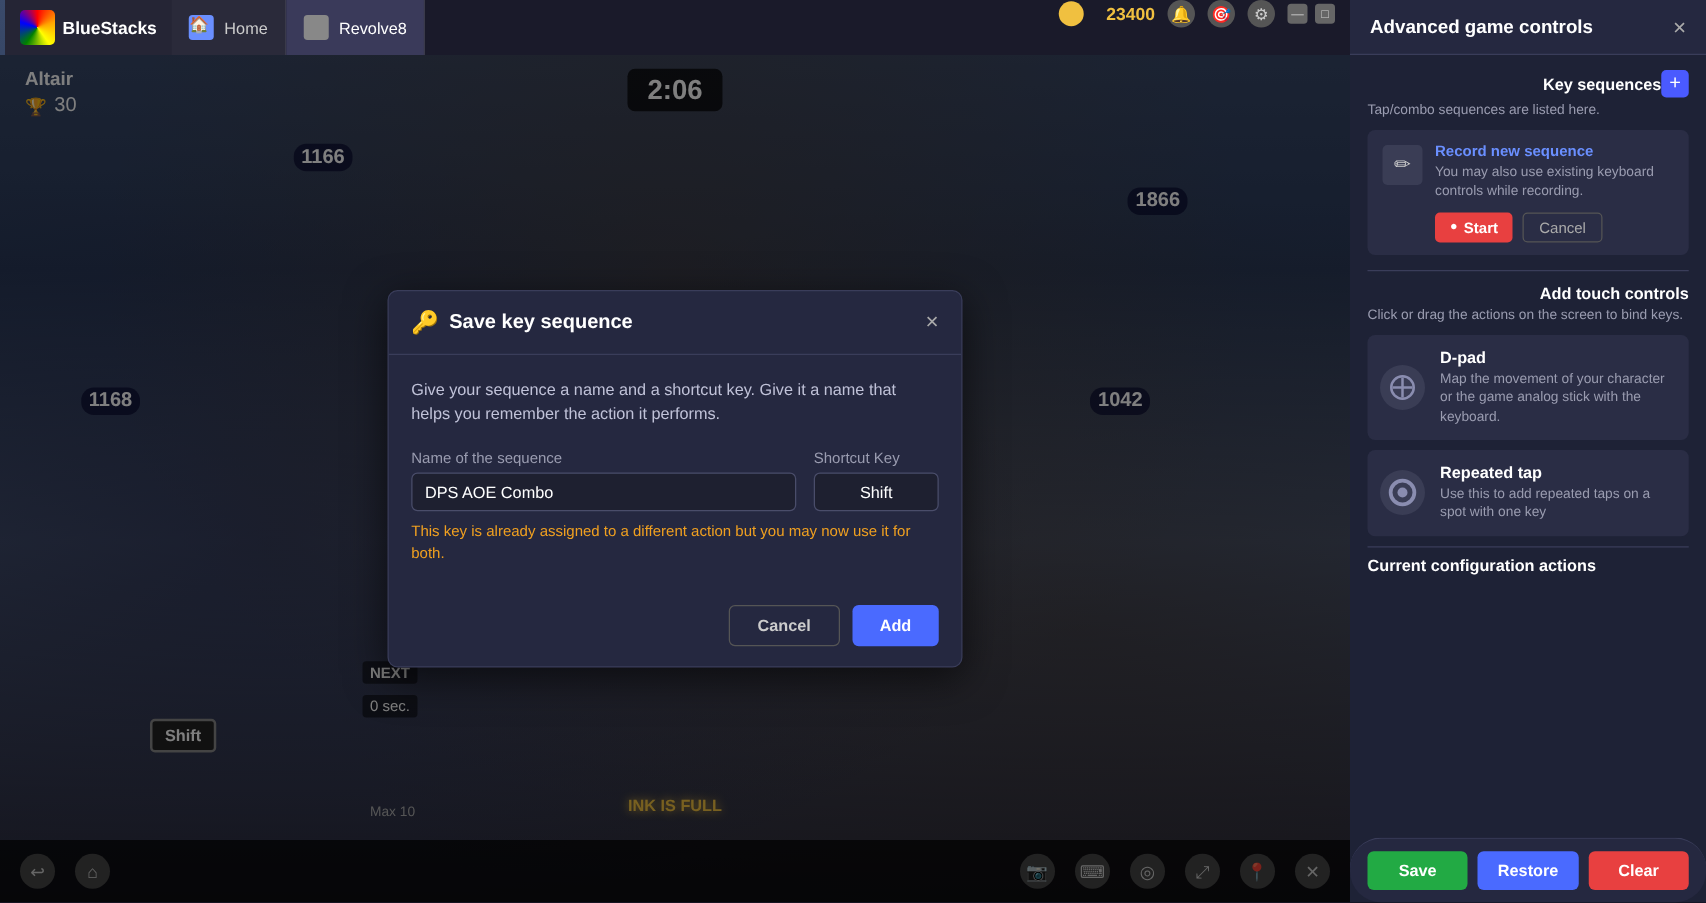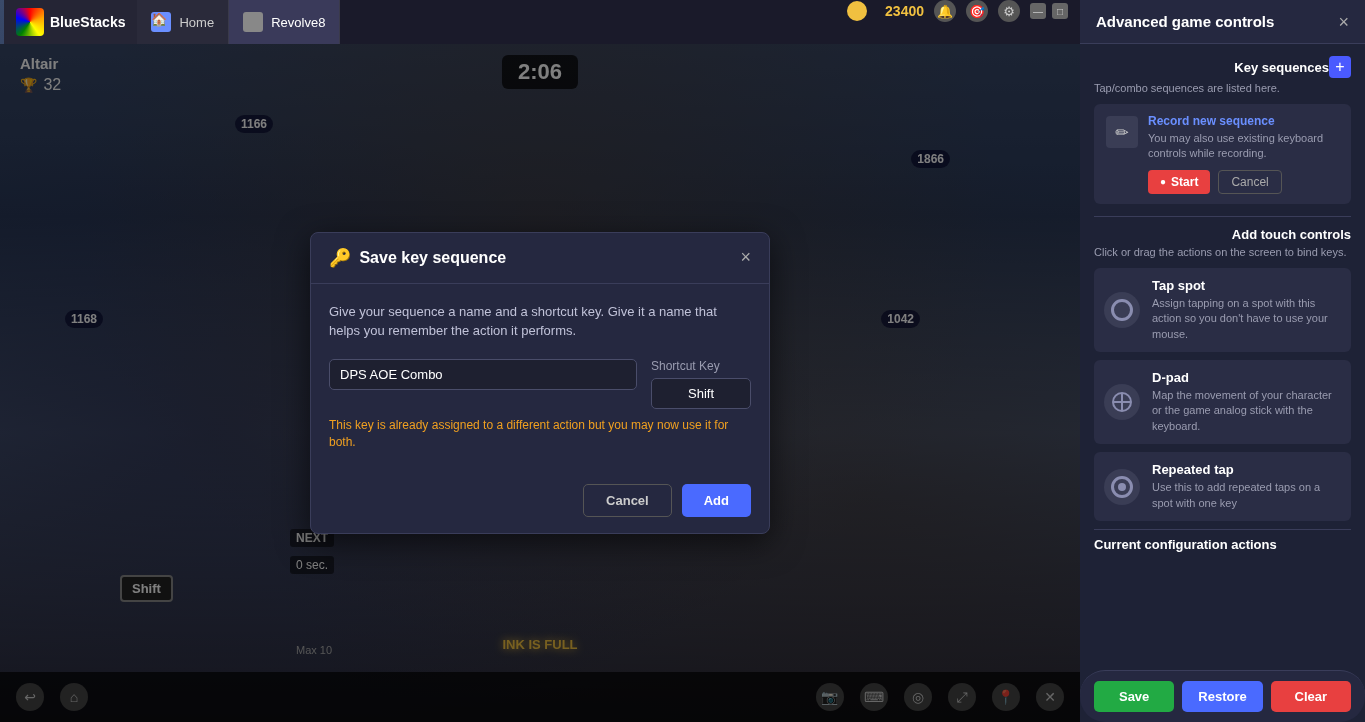--- a/index.html
+++ b/index.html
@@ -501,21 +501,21 @@
     }
     .player-name { font-size: 15px; font-weight: bold; margin-bottom: 4px; }
     .player-level {
       display: flex; align-items: center; gap: 6px;
     }
     .trophy-icon { color: #f0c040; font-size: 14px; }
 
     .game-number {
       position: absolute;
       color: #fff;
-      font-size: 12px;
+      font-size: 16px;
       font-weight: bold;
       background: rgba(0,0,40,0.6);
       padding: 2px 6px;
       border-radius: 10px;
     }
   </style>
 </head>
 <body>
 
 <div class="game-bg">
@@ -545,21 +545,21 @@
         <div class="win-btn">—</div>
         <div class="win-btn">□</div>
       </div>
     </div>
   </div>
 
   <div class="game-ui-tl" style="top:55px; left:20px;">
     <div class="player-name">Altair</div>
     <div class="player-level">
       <span class="trophy-icon">🏆</span>
-      <span>32</span>
+      <span>30</span>
     </div>
   </div>
 
   <div style="position:absolute; top:55px; left:50%; transform:translateX(-50%); background:rgba(0,0,0,0.7); color:#fff; font-size:22px; font-weight:bold; padding:4px 16px; border-radius:6px; z-index:5;">
     <span>2:06</span>
   </div>
 
   <div class="game-number" style="top:115px; left:235px;">1166</div>
   <div class="game-number" style="top:310px; left:65px;">1168</div>
   <div class="game-number" style="top:310px; right:160px;">1042</div>
@@ -590,20 +590,21 @@
         <div class="modal-title">
           <span class="modal-title-icon">🔑</span>
           <span>Save key sequence</span>
         </div>
         <span class="modal-close">×</span>
       </div>
       <div class="modal-body">
         <p class="modal-desc">Give your sequence a name and a shortcut key. Give it a name that helps you remember the action it performs.</p>
         <div class="modal-form-row">
           <div class="form-group form-group-name">
+            <label class="form-label">Name of the sequence</label>
             <input class="form-input" type="text" value="DPS AOE Combo" style="">
           </div>
           <div class="form-group form-group-key">
             <label class="form-label">Shortcut Key</label>
             <input class="form-input key-input" type="text" value="Shift" style="">
           </div>
         </div>
         <p class="warning-text">This key is already assigned to a different action but you may now use it for both.</p>
       </div>
       <div class="modal-footer">
@@ -644,29 +645,20 @@
     </div>
 
     <div class="section-divider"></div>
 
     <div>
       <div class="section-title">
         <span>Add touch controls</span>
       </div>
       <p class="section-desc">Click or drag the actions on the screen to bind keys.</p>
 
-      <div class="touch-control-item">
-        <div class="touch-icon">
-          <div class="touch-icon-circle"></div>
-        </div>
-        <div class="touch-text">
-          <div class="touch-text-title">Tap spot</div>
-          <div class="touch-text-desc">Assign tapping on a spot with this action so you don't have to use your mouse.</div>
-        </div>
-      </div>
 
       <div class="touch-control-item">
         <div class="touch-icon">
           <div class="touch-icon-crosshair-circle"></div>
         </div>
         <div class="touch-text">
           <div class="touch-text-title">D-pad</div>
           <div class="touch-text-desc">Map the movement of your character or the game analog stick with the keyboard.</div>
         </div>
       </div>

